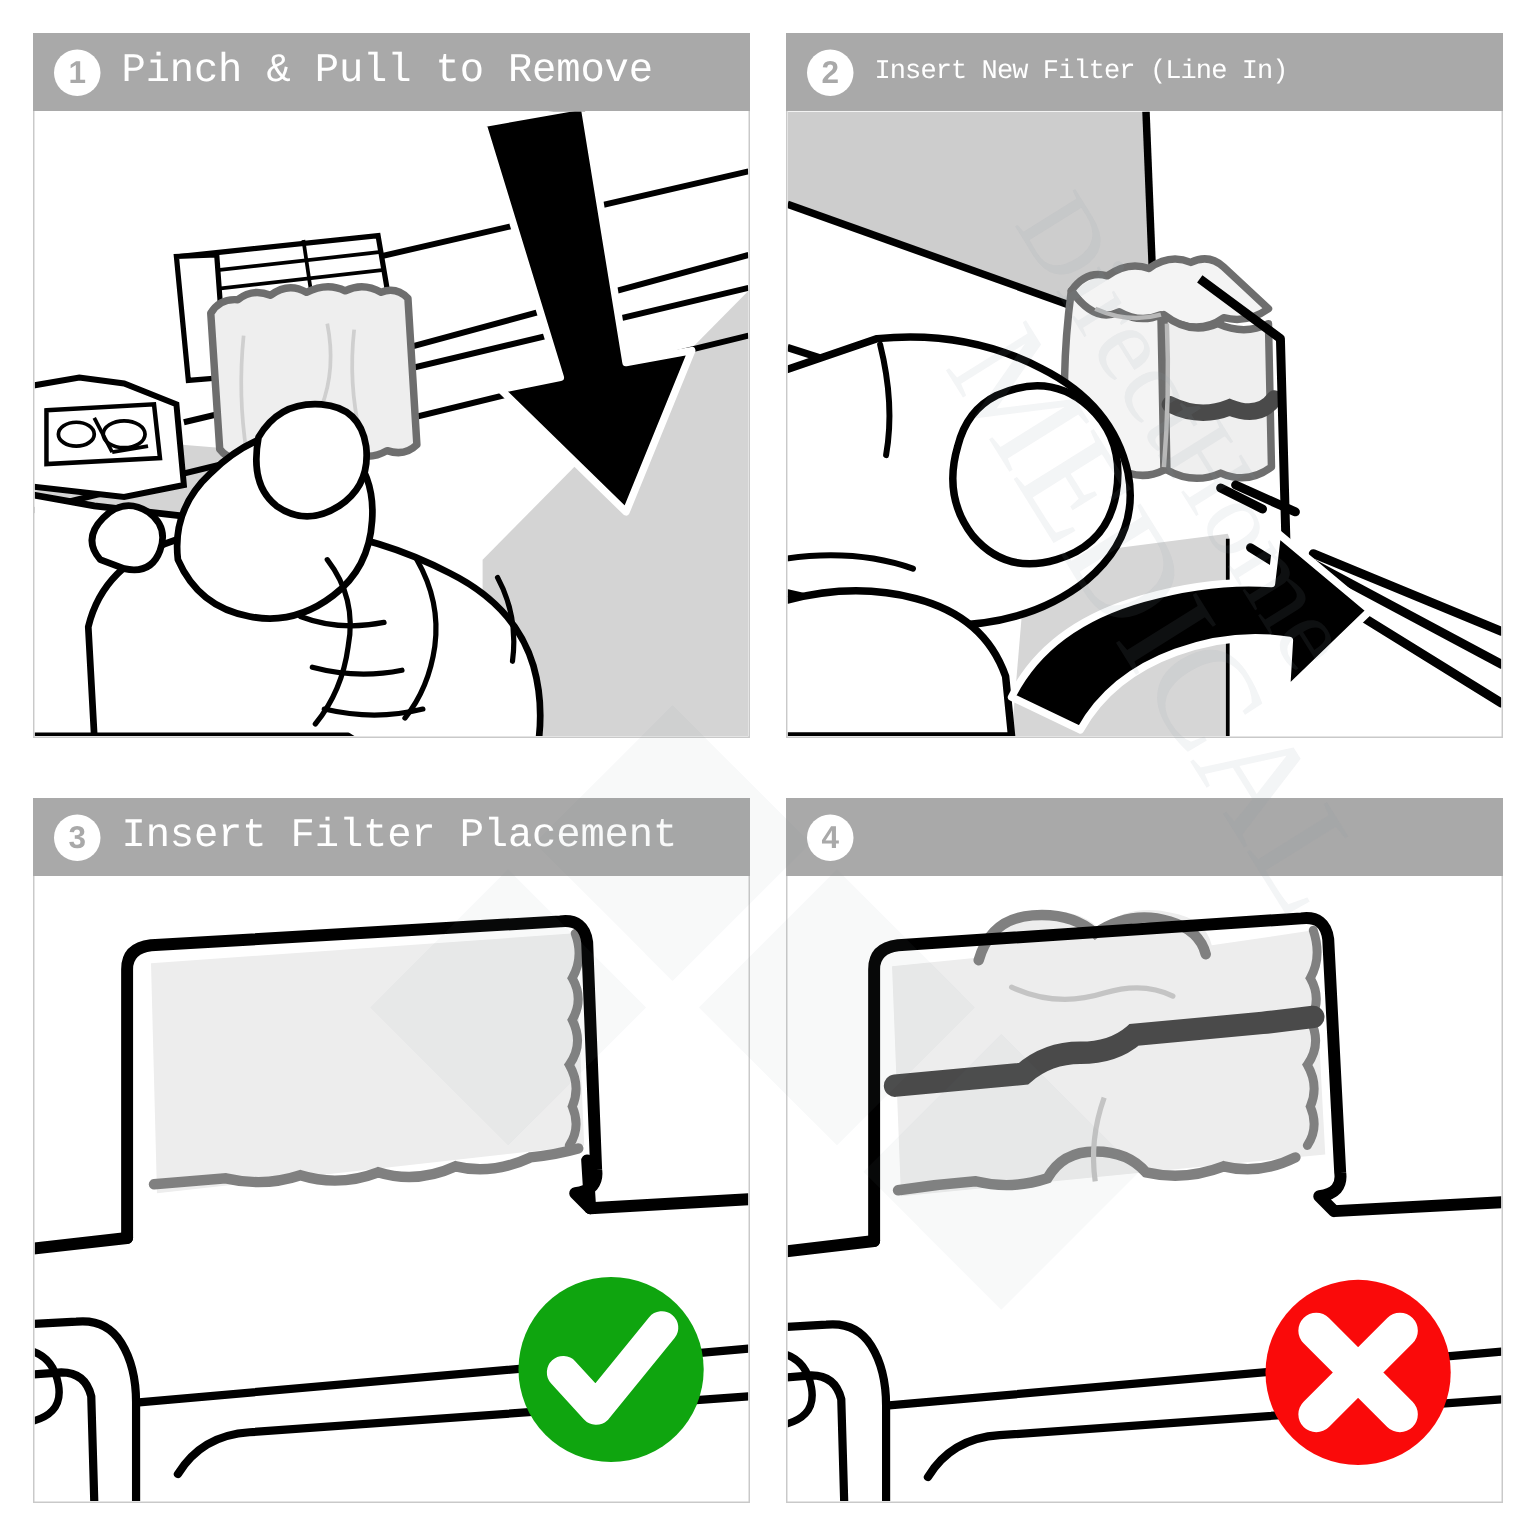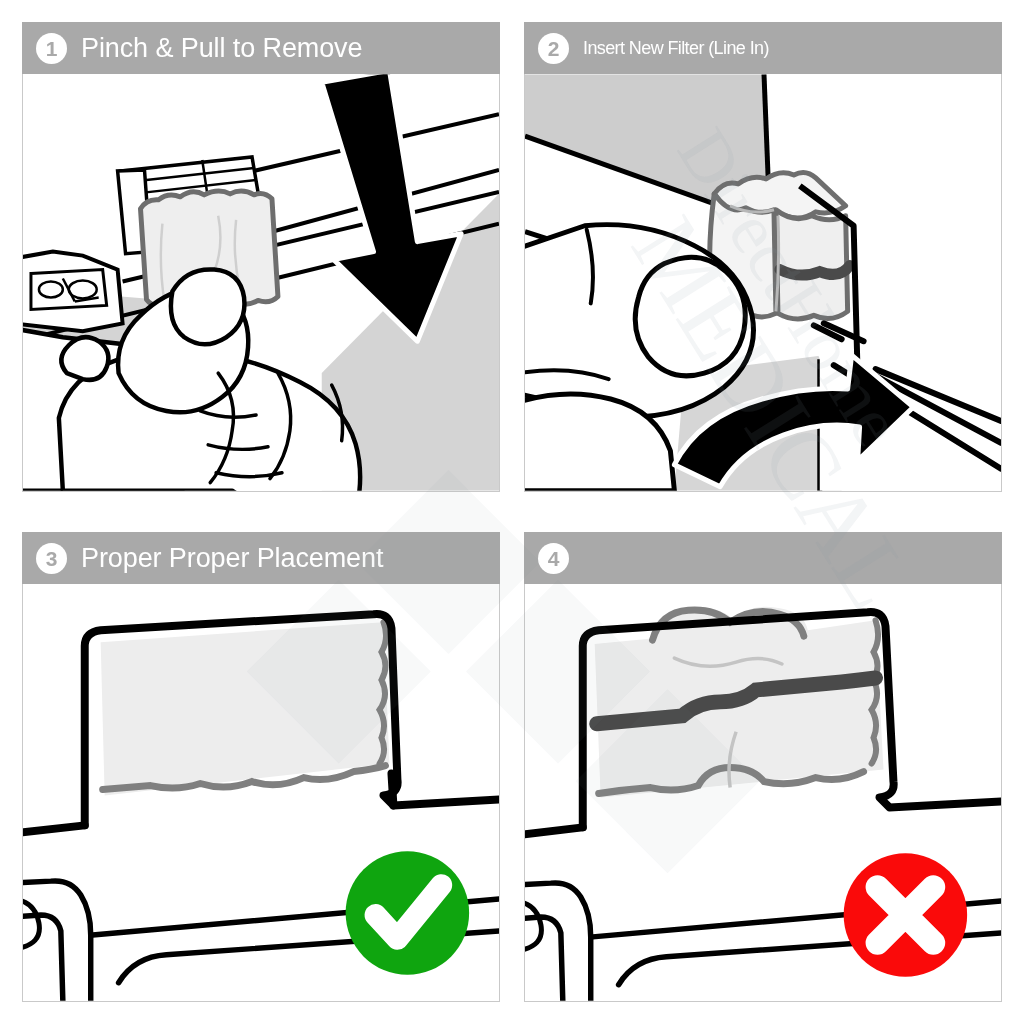--- a/index.html
+++ b/index.html
@@ -70,21 +70,21 @@
     line-height: 1;
     font-family: "Liberation Sans", sans-serif;
   }
 
   .panel-title {
     color: #ffffff;
     font-size: 27px;
     margin-left: 14px;
     white-space: nowrap;
     letter-spacing: -0.1px;
-    font-family: Liberation Sans, sans-serif;
+    font-family: Liberation Mono, monospace;
   }
   .panel-title.tight { font-size: 18px; letter-spacing: -0.6px; }
 
   .panel-body {
     flex: 1 1 auto;
     border: 1px solid #c9c9c9;
     border-top: none;
     background: #ffffff;
     position: relative;
     overflow: hidden;
@@ -287,21 +287,21 @@
                      q-38,-6 -76,8 q-44,16 -64,52 Z" fill="#000000" stroke="#ffffff" stroke-width="5" stroke-linejoin="round"></path>
           </g>
         </g>
       </svg>
     </div>
   </div>
 
   <div class="panel">
     <div class="panel-header">
       <div class="step-badge">3</div>
-      <div class="panel-title">Proper Proper Placement</div>
+      <div class="panel-title">Insert Filter Placement</div>
     </div>
     <div class="panel-body">
       <svg viewBox="0 0 478 418" xmlns="http://www.w3.org/2000/svg">
         <defs>
           <clipPath id="clip3">
               <rect x="0" y="0" width="478" height="418"></rect>
             </clipPath>
         </defs>
         <g clip-path="url(#clip3)">
           <rect x="0" y="0" width="478" height="418" fill="#ffffff"></rect>

